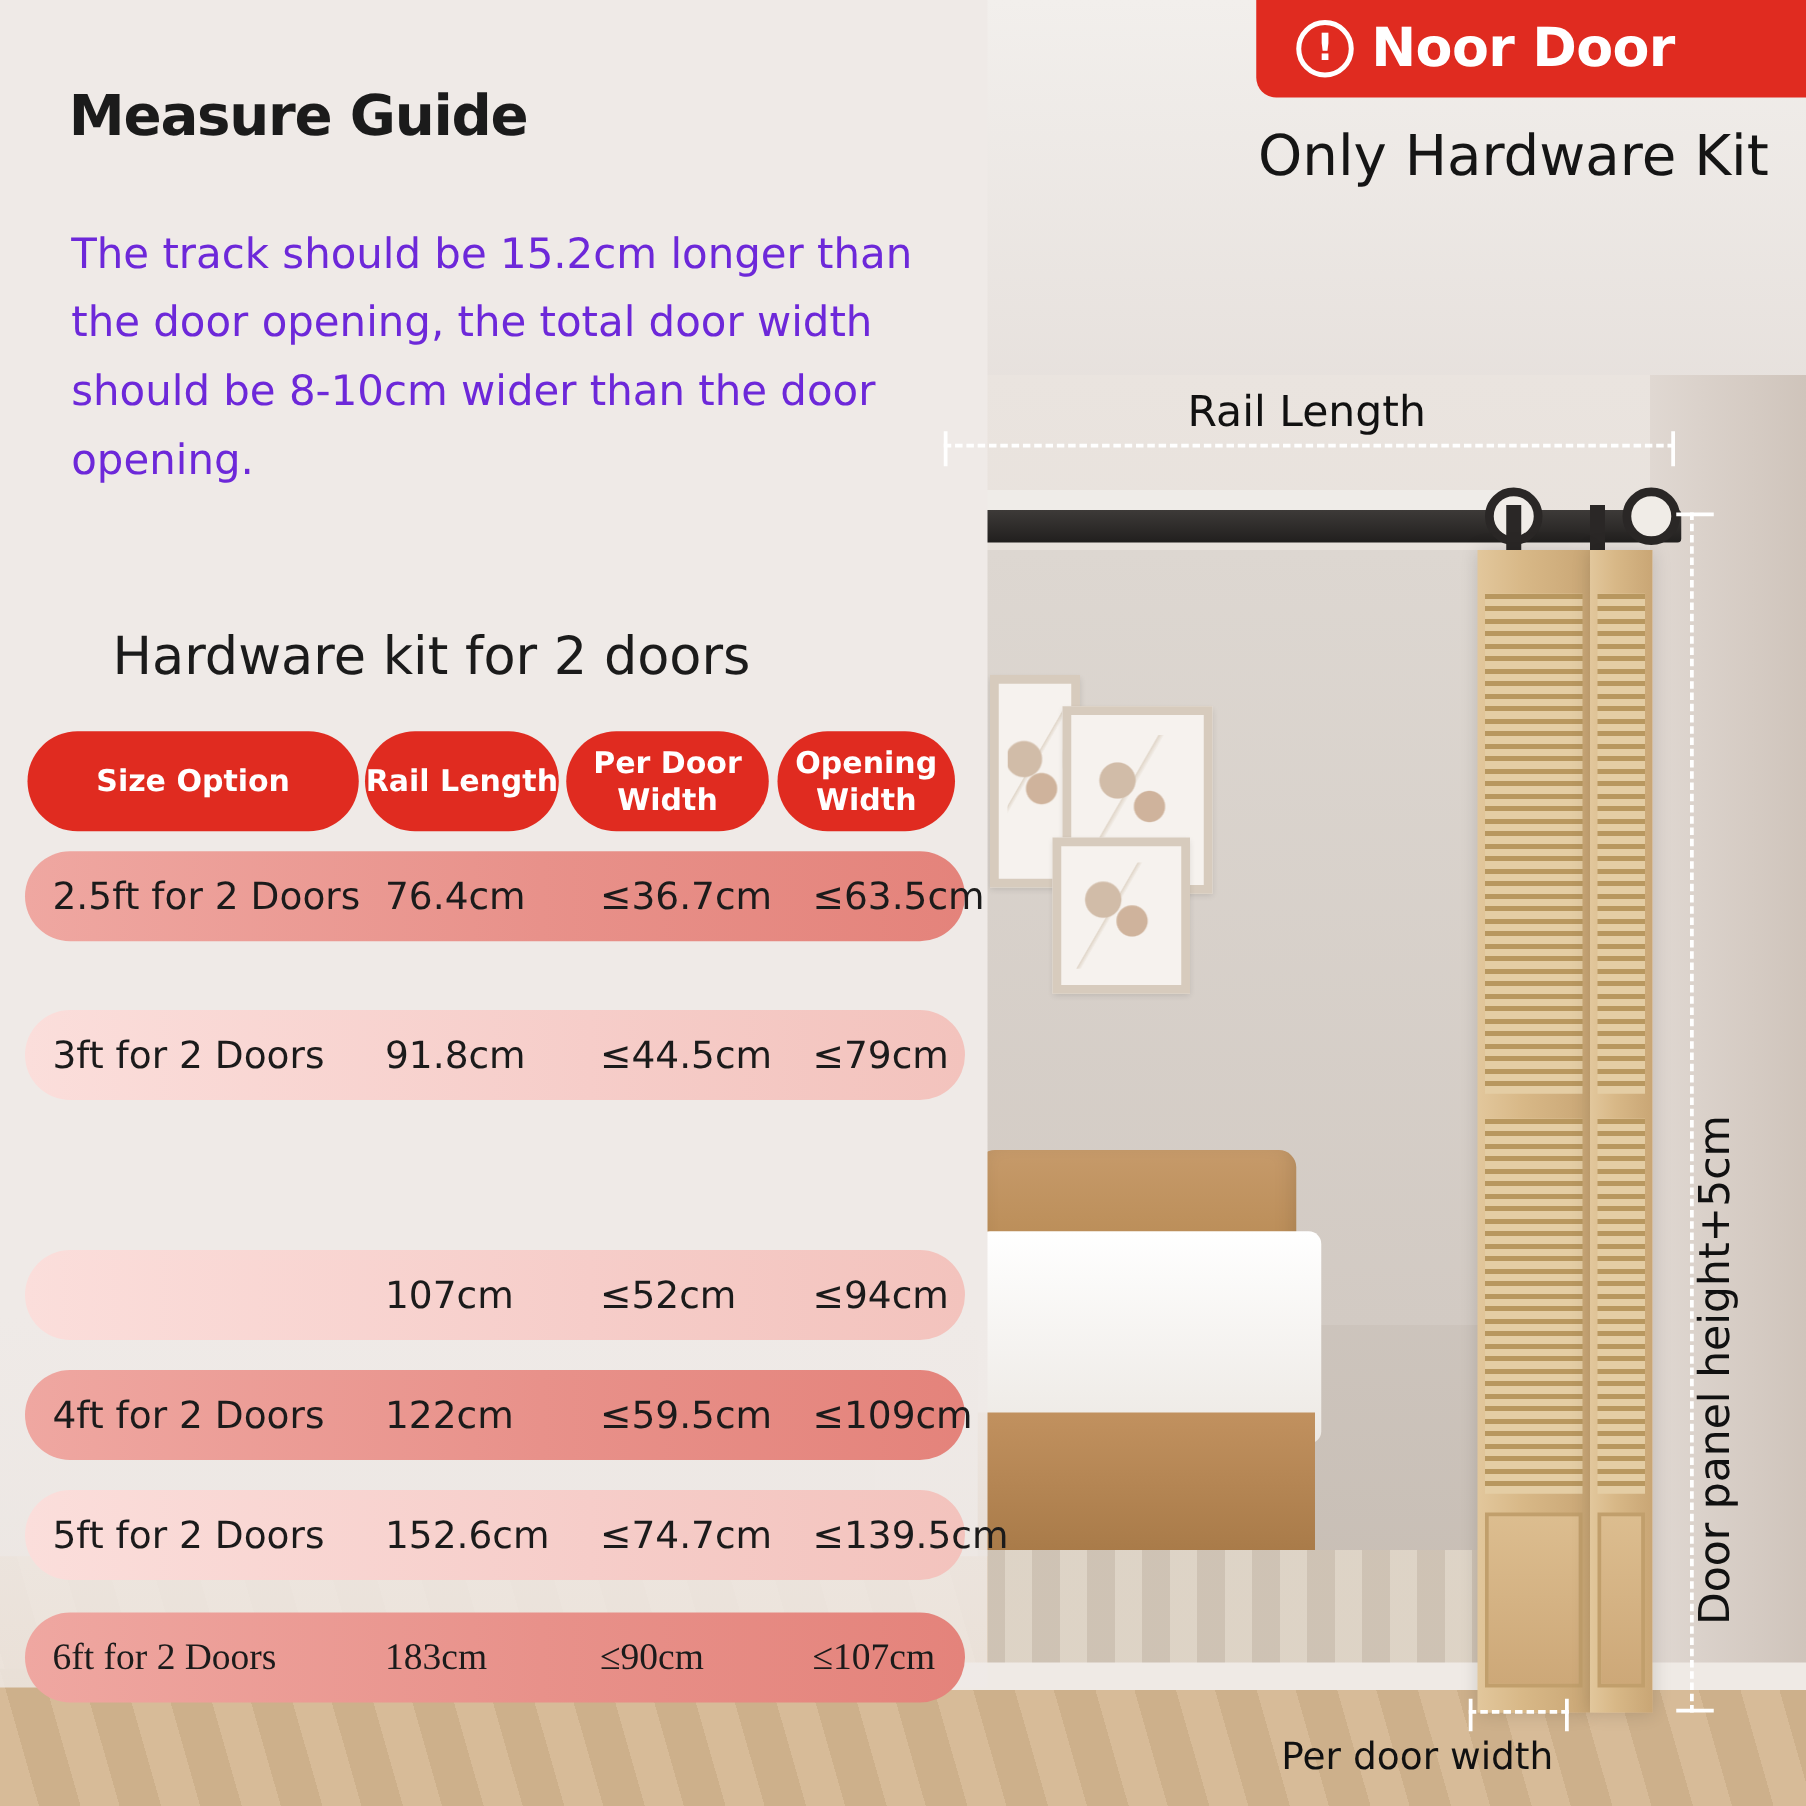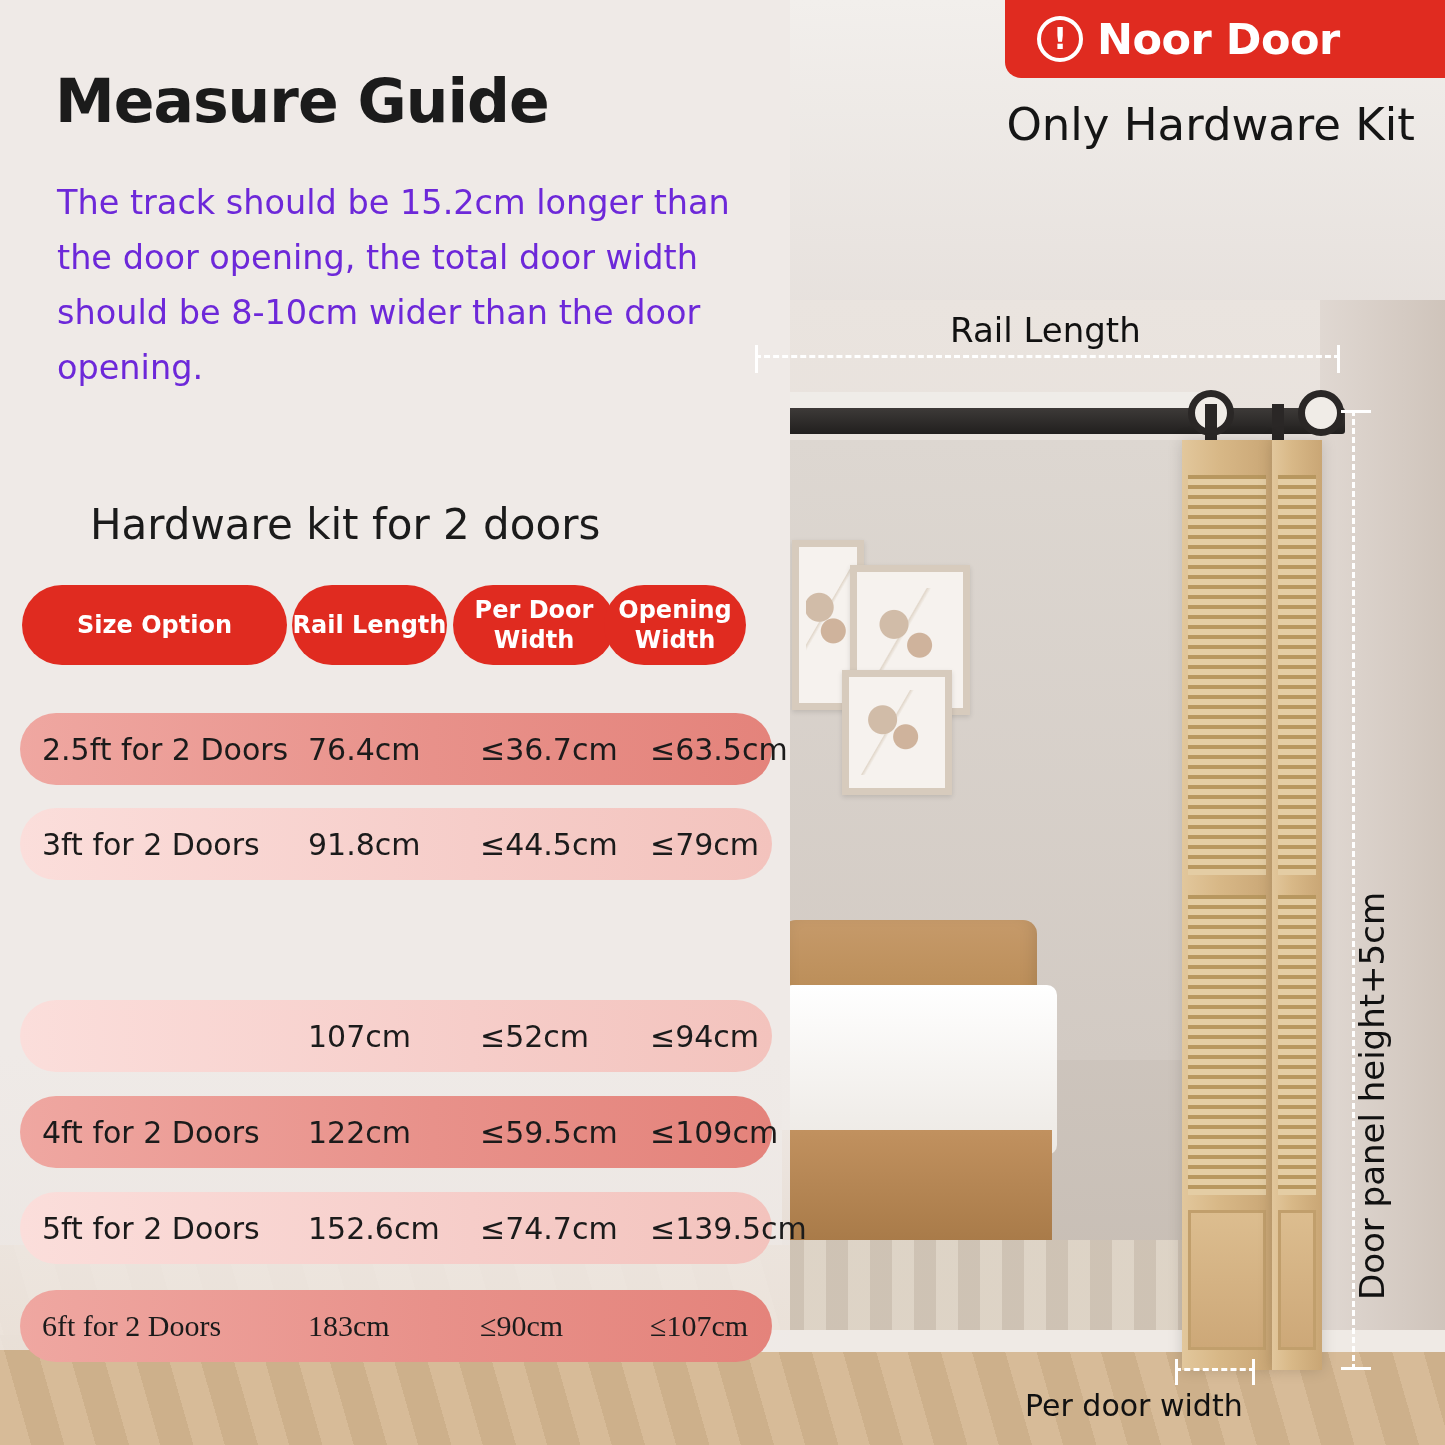--- a/index.html
+++ b/index.html
@@ -142,21 +142,21 @@
   }
 
   
   .left-wash {
     position: absolute; left: 0; top: 0; width: 790px; height: 1350px;
     background: linear-gradient(180deg,#efeae7 0%, #efeae7 78%, rgba(239,234,231,0.82) 100%);
   }
 
   .title {
     position: absolute; left: 55px; top: 66px;
-    font-size: 60px; font-weight: 700; color: #1b1b1b;
+    font-size: 45px; font-weight: 700; color: #1b1b1b;
     letter-spacing: -1px;
   }
   .intro {
     position: absolute; left: 57px; top: 175px; width: 690px;
     font-size: 33.5px; line-height: 55px; color: #6d28d9;
   }
   .kit-title {
     position: absolute; left: 90px; top: 500px;
     font-size: 42px; color: #1b1b1b;
   }
@@ -165,21 +165,21 @@
   .hdr {
     position: absolute; top: 585px; height: 80px;
     background: #e02b20; border-radius: 40px;
     display: flex; align-items: center; justify-content: center;
     color: #fff; font-weight: 700; font-size: 24px; text-align: center;
     line-height: 30px;
   }
   .hdr.h-size { left: 22px; width: 265px; }
   .hdr.h-rail { left: 292px; width: 155px; }
   .hdr.h-door { left: 453px; width: 162px; }
-  .hdr.h-open { left: 604px; width: 142px; }
+  .hdr.h-open { left: 622px; width: 142px; }
 
   
   .row {
     position: absolute; left: 20px; width: 752px; height: 72px;
     border-radius: 36px;
     display: flex; align-items: center;
     color: #1b1b1b; font-size: 30px;
   }
   .row .c-size { position: absolute; left: 22px; }
   .row .c-rail { position: absolute; left: 288px; text-align: center; }
@@ -312,21 +312,21 @@
 
   <div class="title">Measure Guide</div>
   <div class="intro">The track should be 15.2cm longer than the door opening, the total door width should be  8-10cm wider than the door opening.</div>
   <div class="kit-title">Hardware kit for 2 doors</div>
 
   <div class="hdr h-size">Size Option</div>
   <div class="hdr h-rail">Rail Length</div>
   <div class="hdr h-door">Per Door Width</div>
   <div class="hdr h-open">Opening Width</div>
 
-  <div class="row dark" style="top:681px;margin-top:32px;">
+  <div class="row dark" style="top:681px;">
     <span class="c-size">2.5ft for 2 Doors</span>
     <span class="c-rail">76.4cm</span>
     <span class="c-door">≤36.7cm</span>
     <span class="c-open">≤63.5cm</span>
   </div>
   <div class="row light" style="top:808px;">
     <span class="c-size">3ft for 2 Doors</span>
     <span class="c-rail">91.8cm</span>
     <span class="c-door">≤44.5cm</span>
     <span class="c-open">≤79cm</span>

